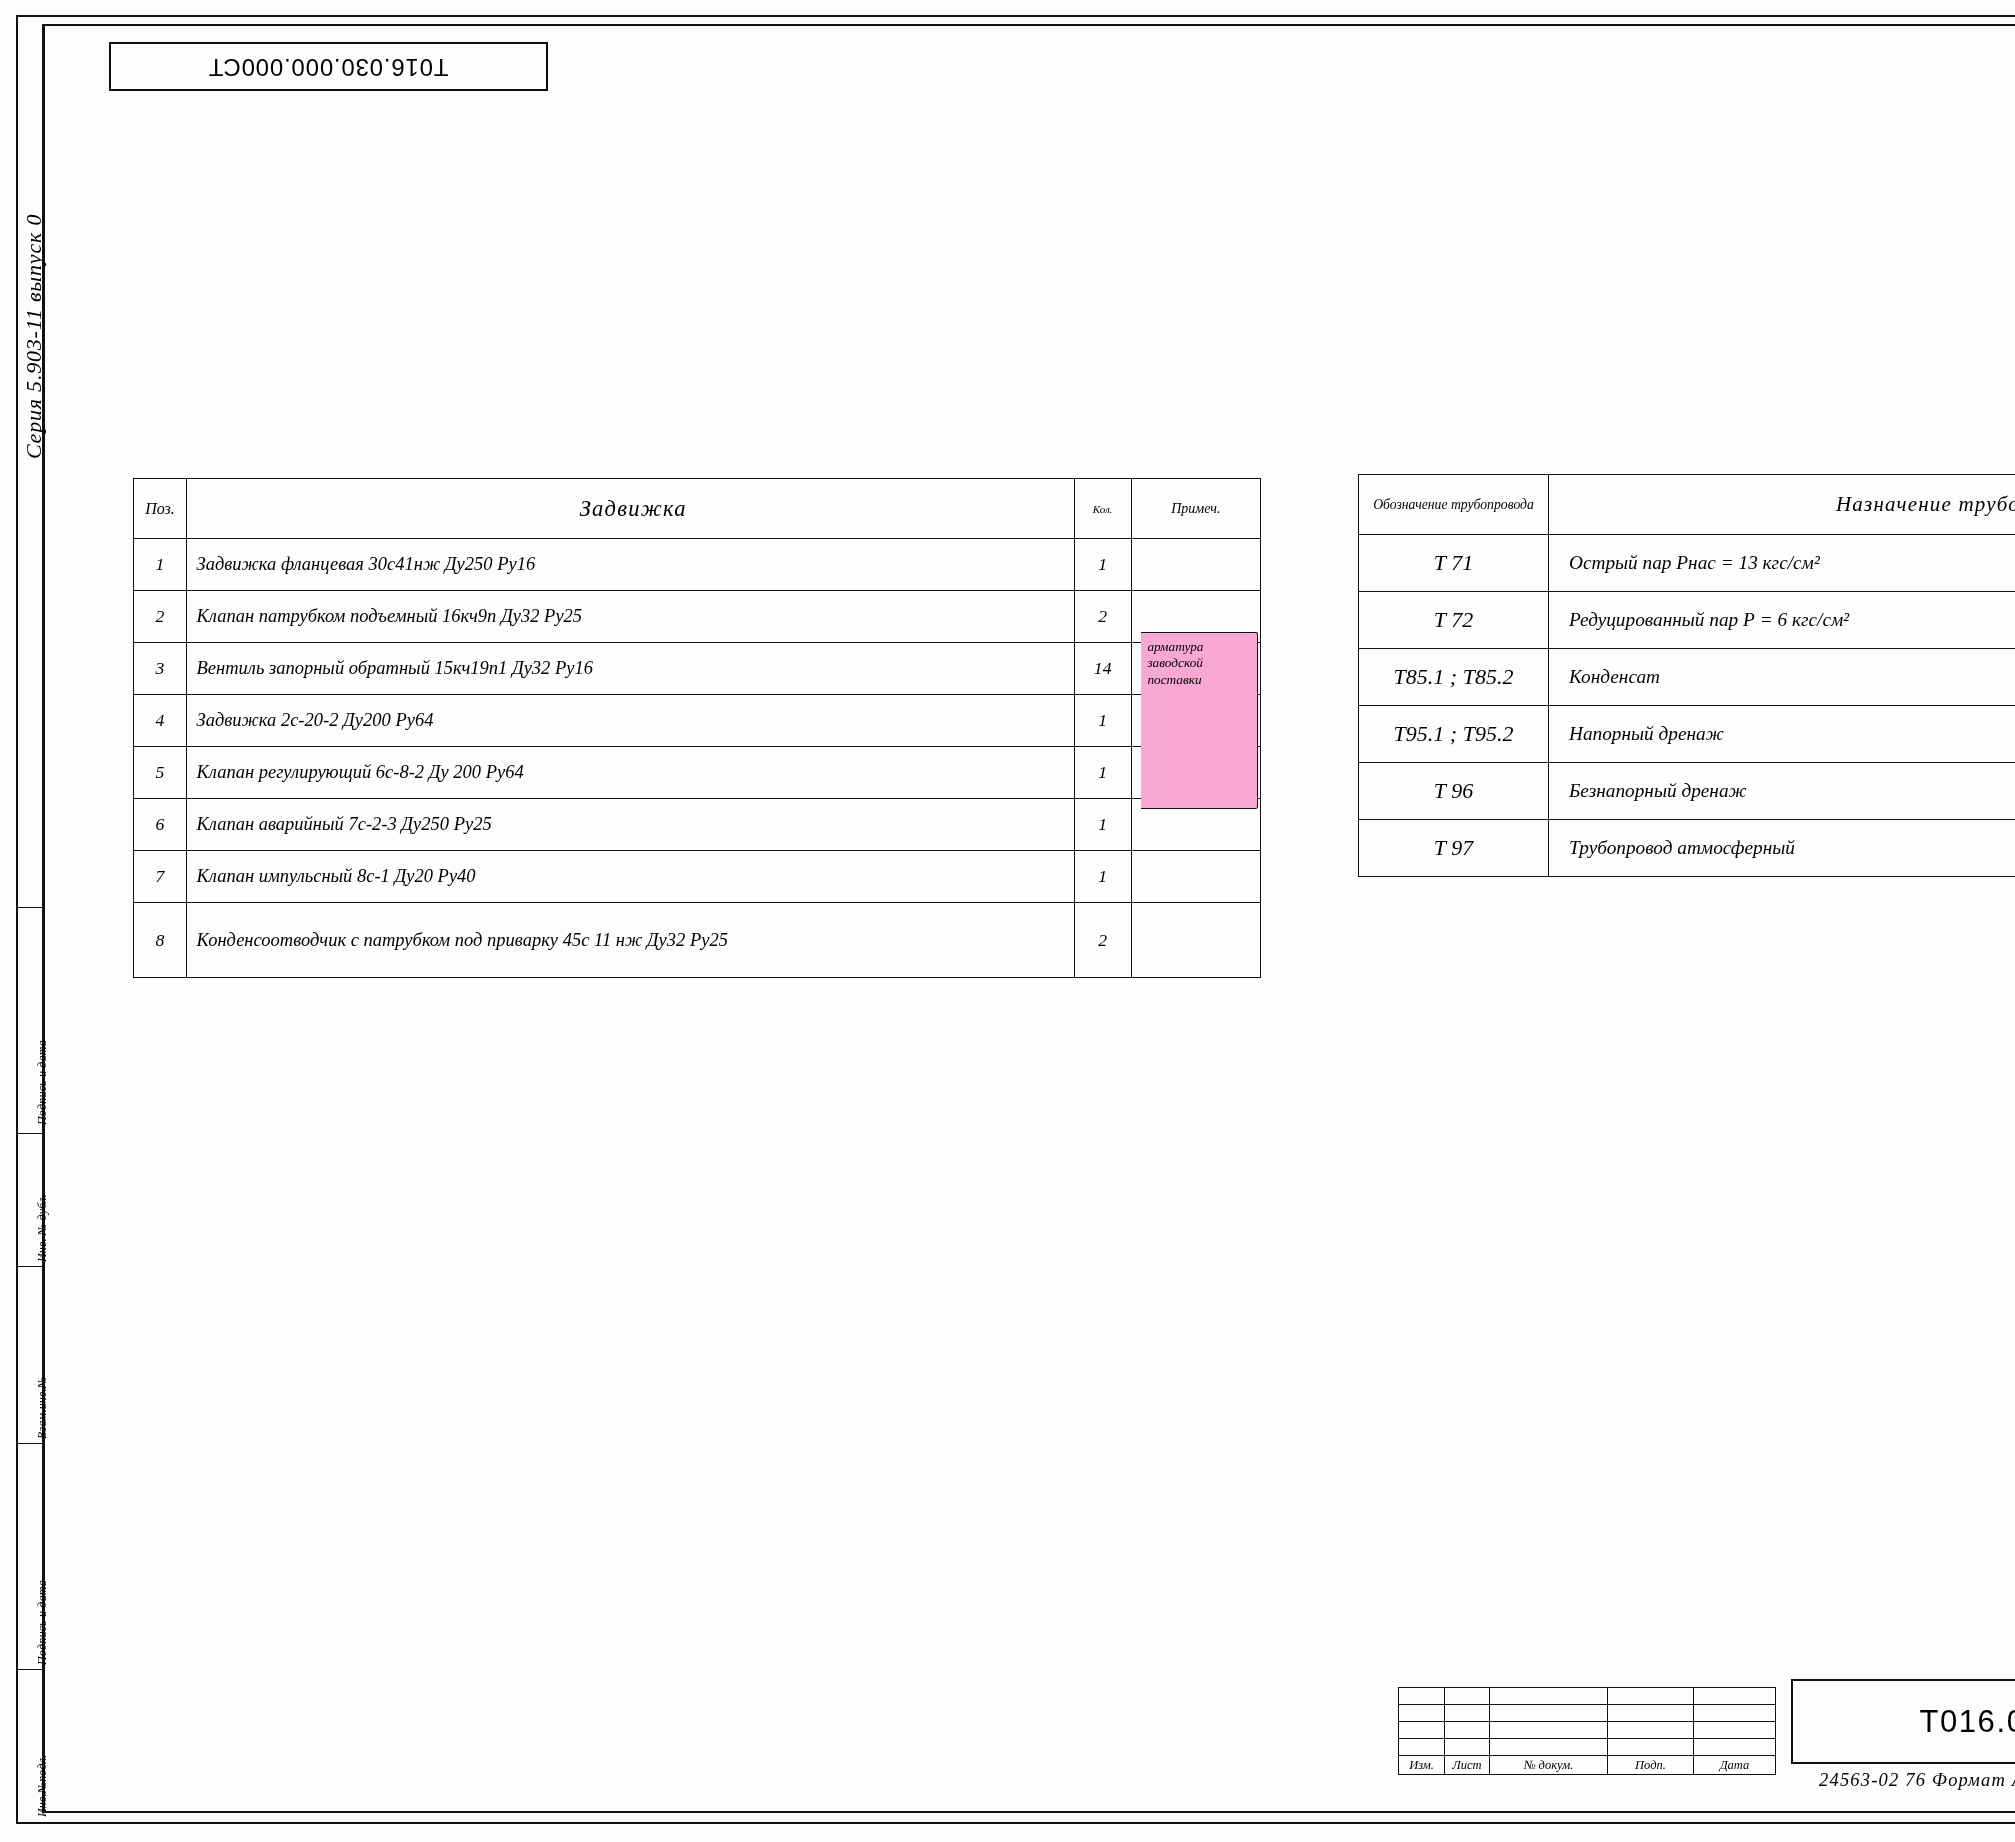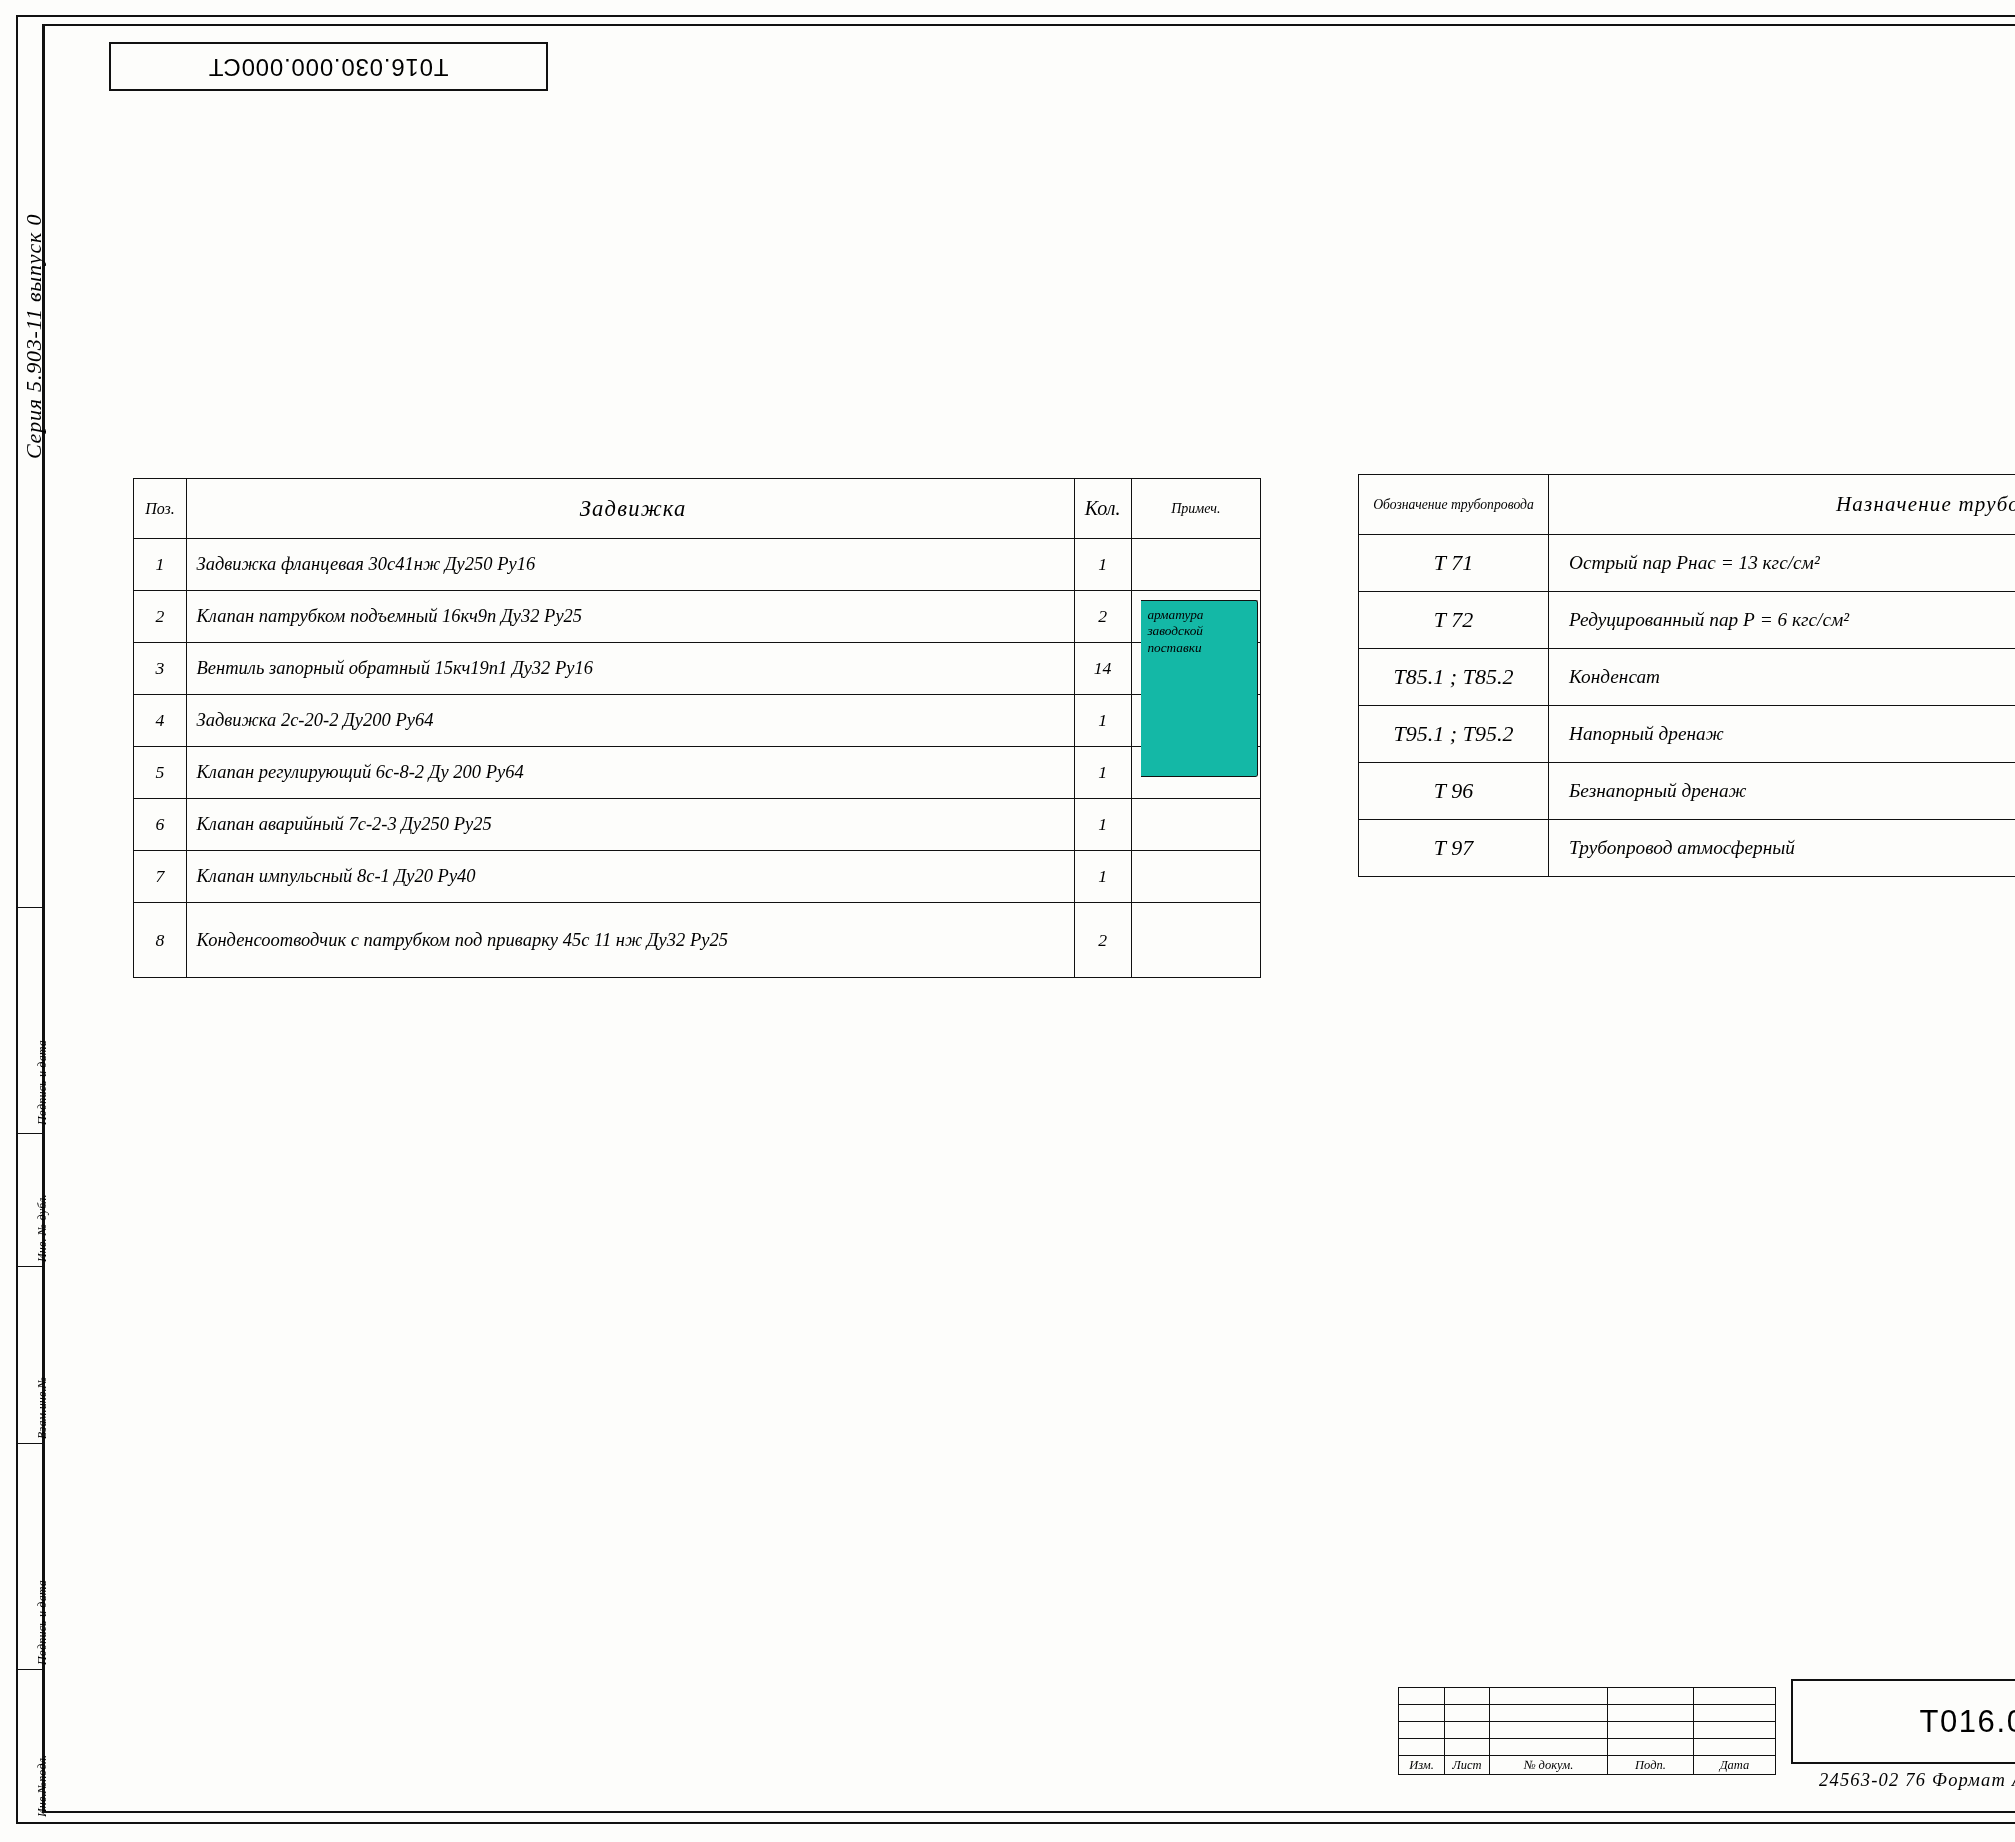--- a/index.html
+++ b/index.html
@@ -106,39 +106,39 @@
     left: 133px; top: 478px;
     width: 1128px;
   }
   #tbl-armature .c-pos   { width: 44px; text-align: center; font-size: 17.7px; }
   #tbl-armature .c-name  { width: 879px; font-size: 18.5px; padding-left: 9.7px; }
   #tbl-armature .c-qty   { width: 48px; text-align: center; font-size: 17.7px; }
   #tbl-armature .c-note  { width: 121px; text-align: center; font-size: 13.7px; }
   #tbl-armature thead td { text-align: center; }
   #tbl-armature thead .c-name { font-size: 22.6px; letter-spacing: 1.2px; }
   #tbl-armature thead .c-pos  { font-size: 16px; }
-  #tbl-armature thead .c-qty  { font-size: 20px; }
+  #tbl-armature thead .c-qty  { font-size: 11px; }
   #tbl-armature thead .c-note { font-size: 14px; }
   #tbl-armature tbody tr { height: 44px; }
   #tbl-armature tr.tall { height: 75px; }
 
   .note-block {
     position: absolute;
-    left: 1141px; top: 600px;
+    left: 1141px; top: 632px;
     width: 117px; height: 177px;
     border: 1.6px solid #111;
     border-left: none;
     border-top-right-radius: 2.4px;
     border-bottom-right-radius: 2.4px;
     font-style: italic;
     font-size: 13.3px;
     line-height: 1.25;
     padding: 5.6px 4px 0 6.4px;
     box-sizing: border-box;
-    background: #14b8a6;
+    background: #f9a8d4;
   }
 
   
   #tbl-pipes {
     left: 1358px; top: 474px;
   }
   #tbl-pipes .c-desig { width: 181px; text-align: center; font-size: 22px; }
   #tbl-pipes .c-purp  { width: 818px; font-size: 19.3px; padding-left: 20px; }
   #tbl-pipes thead .c-desig { font-size: 13.7px; line-height: 1.1; }
   #tbl-pipes thead .c-purp  { font-size: 21px; text-align: center; letter-spacing: 1.2px; padding-left: 0; }

